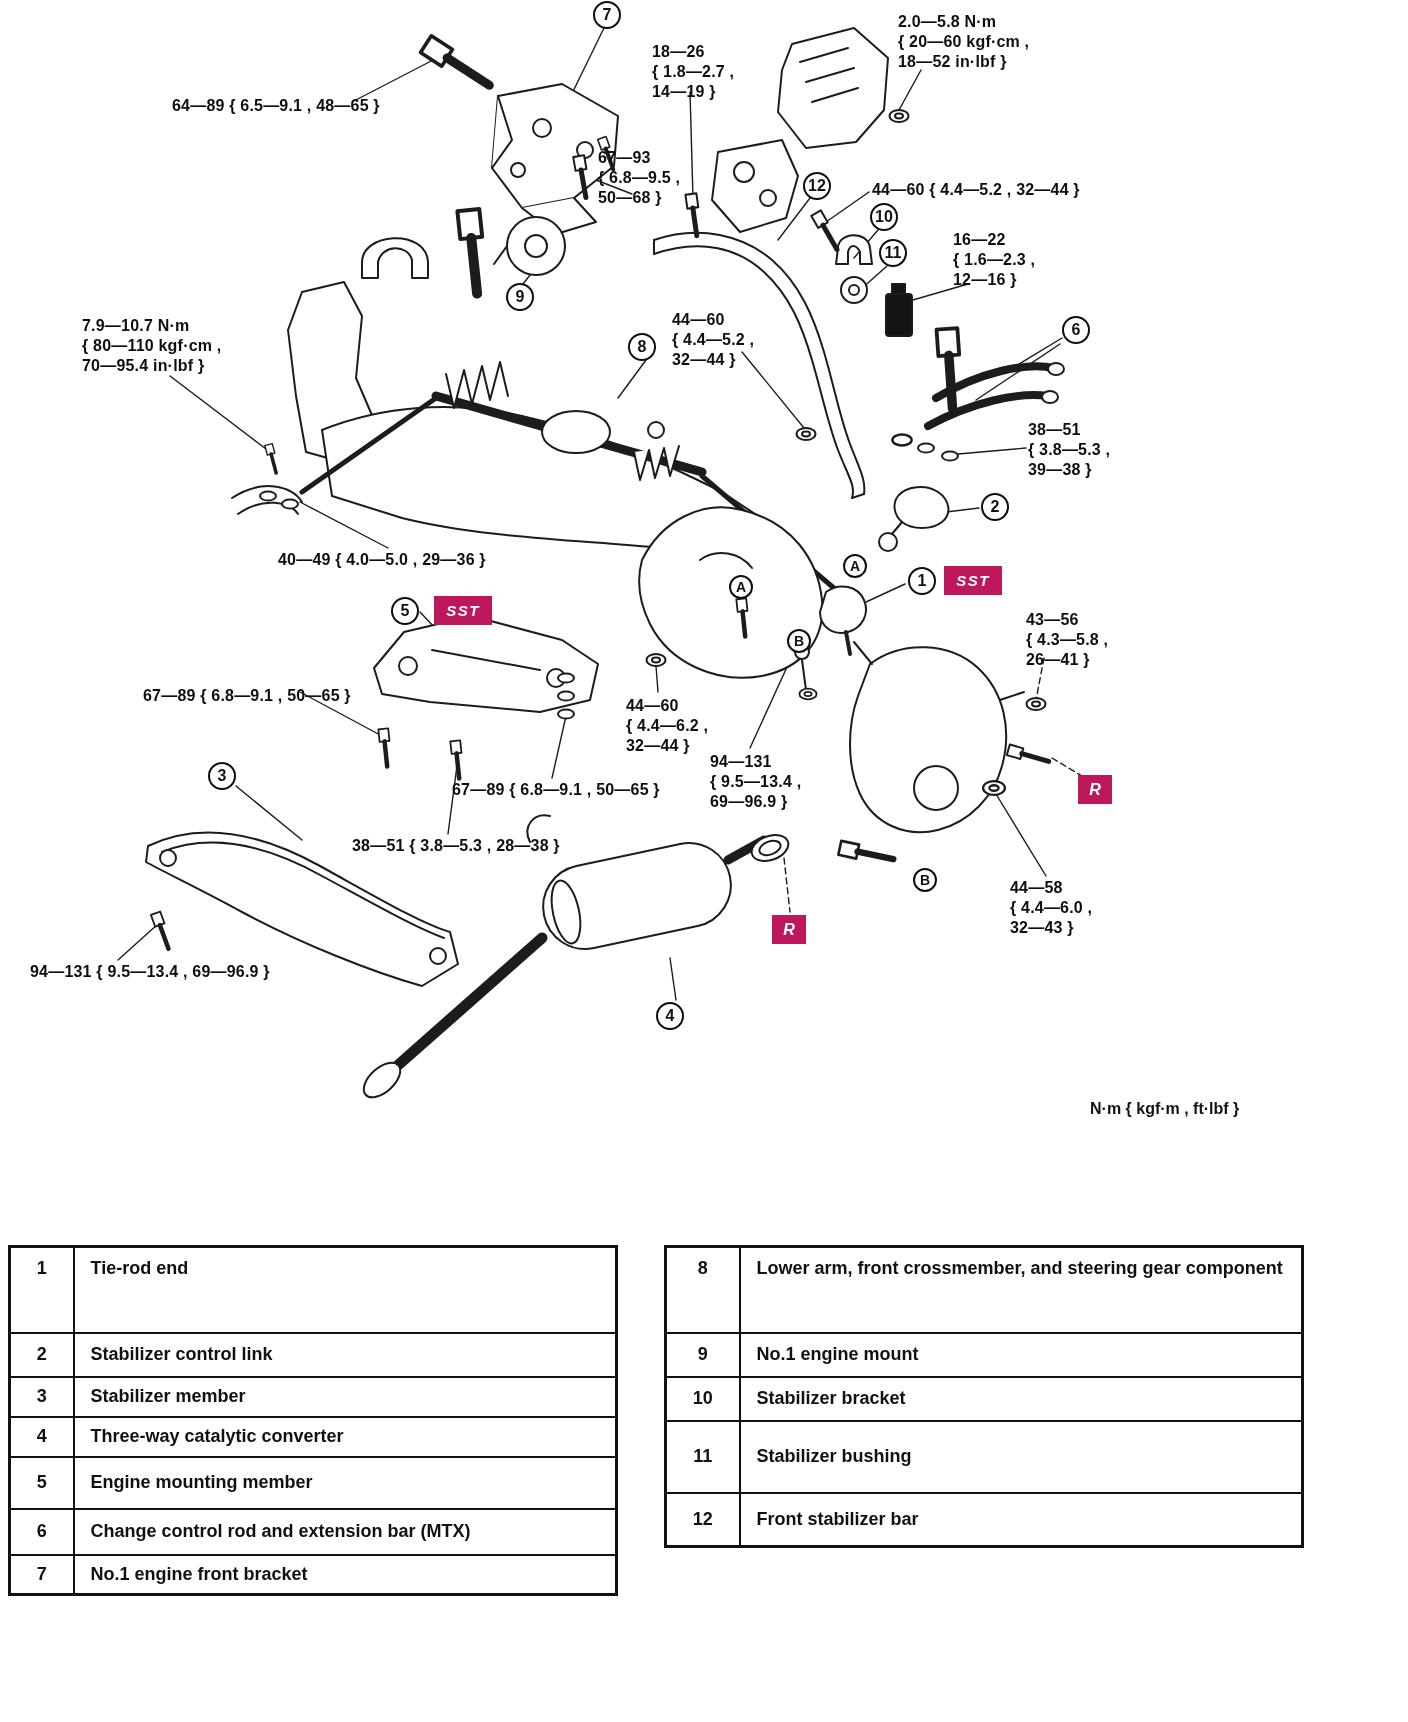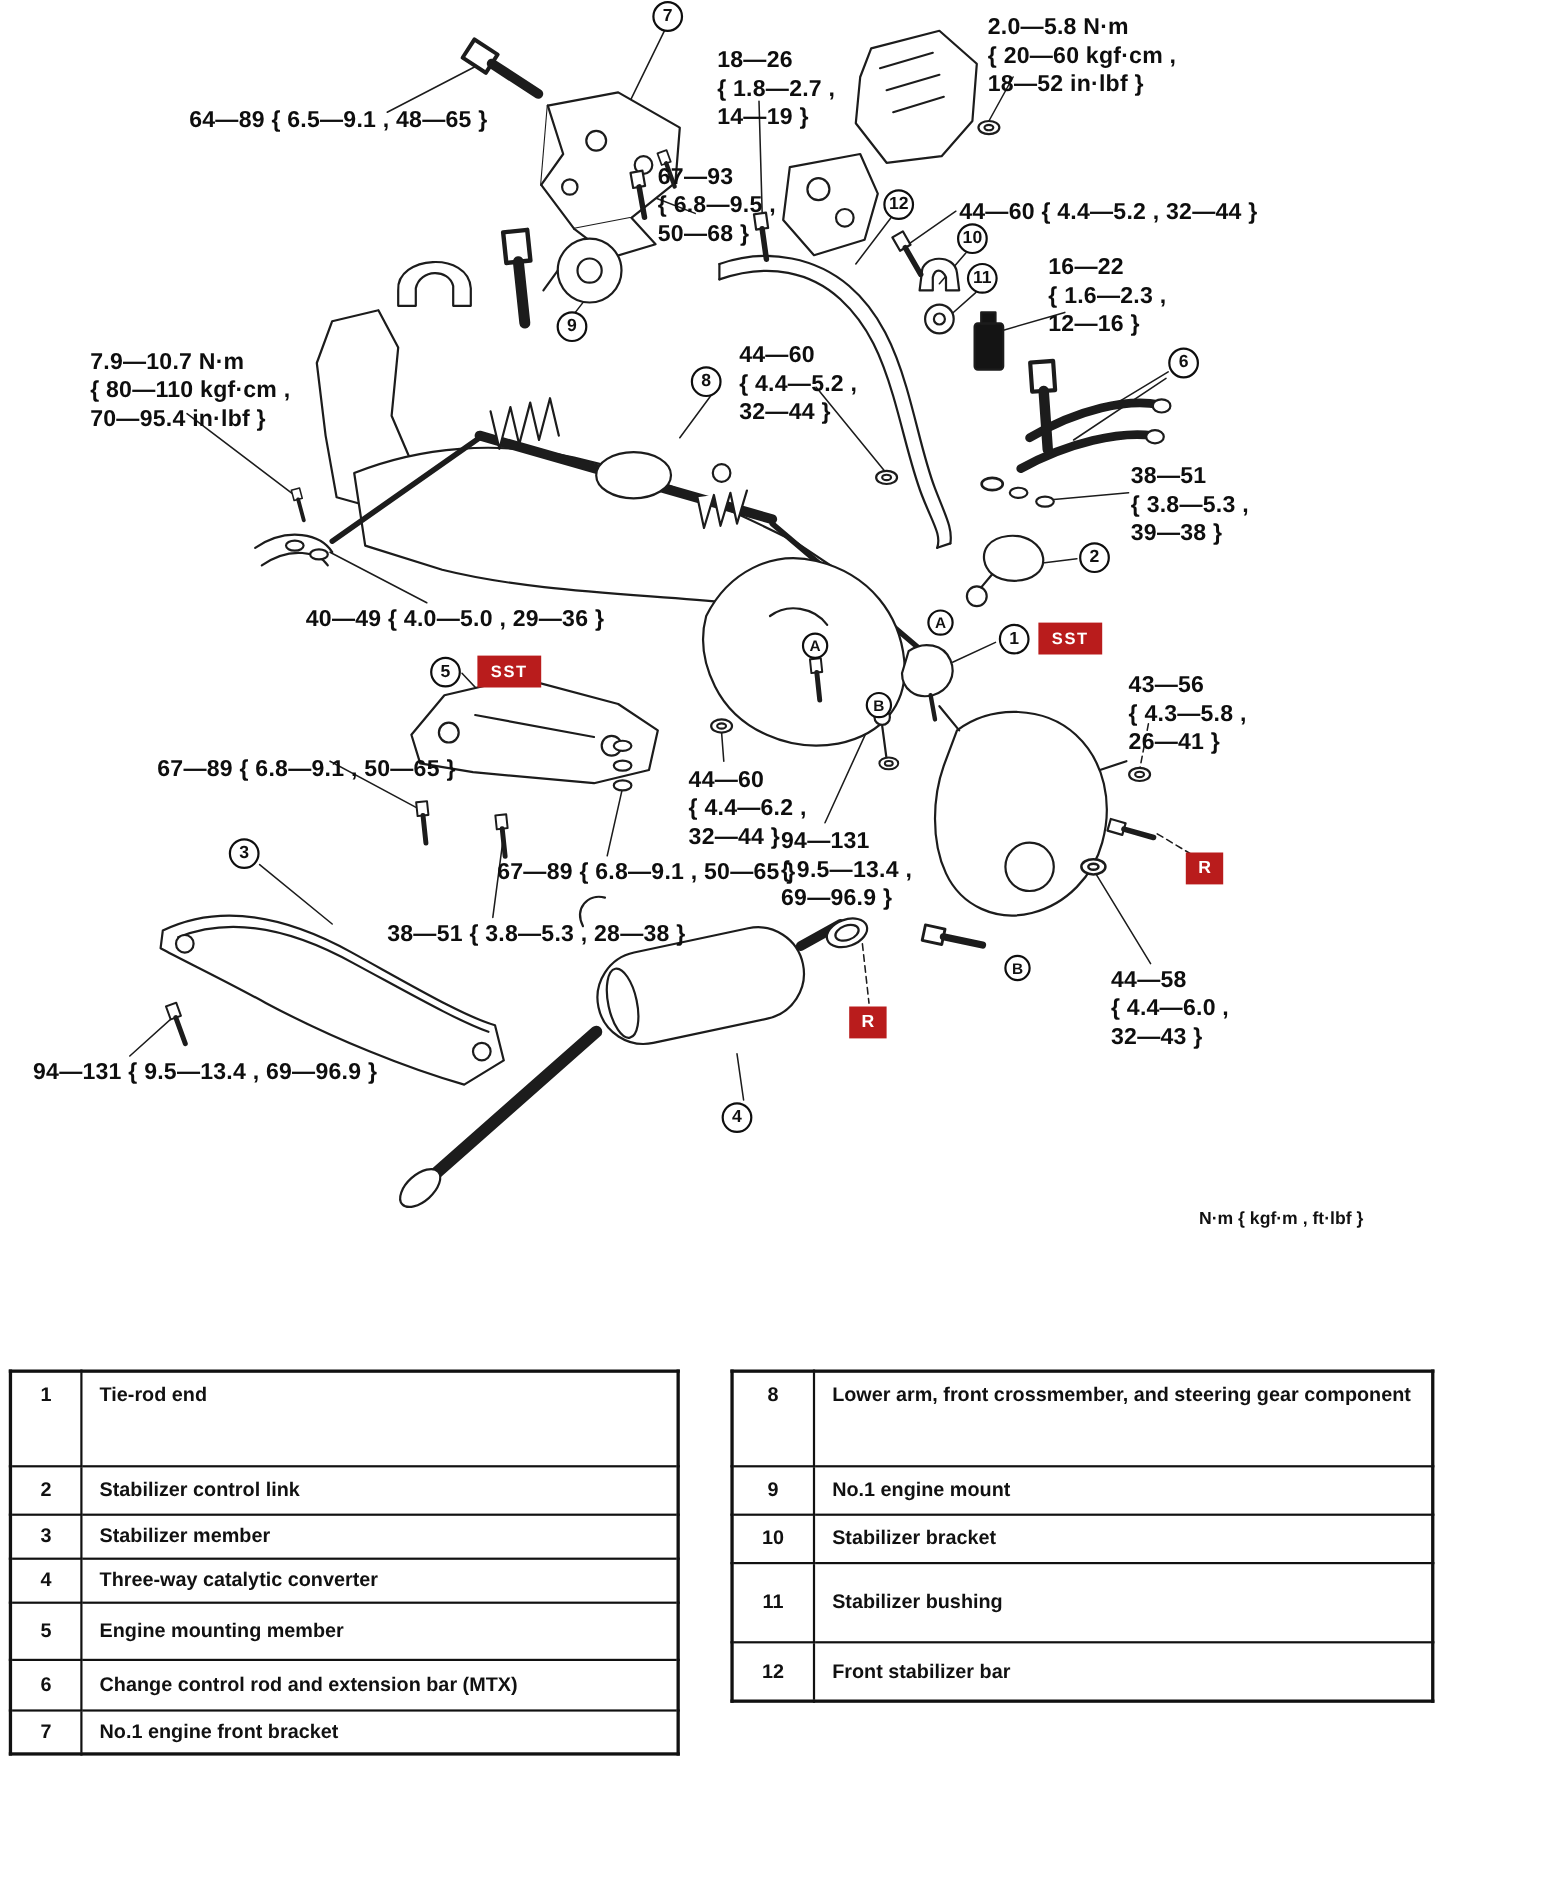--- a/index.html
+++ b/index.html
@@ -5,32 +5,32 @@
   * { margin:0; padding:0; box-sizing:border-box; }
   html,body { background:#ffffff; }
   body {
     width:1408px; height:1722px; position:relative;
     font-family:"Liberation Sans", sans-serif; color:#111;
     overflow:hidden;
   }
   .diagram { position:absolute; left:0; top:0; width:1408px; height:1230px; }
   .art { position:absolute; left:0; top:0; }
   .tlabel {
-    position:absolute; font-size:21px; font-weight:700; line-height:1.24;
+    position:absolute; font-size:16px; font-weight:700; line-height:1.24;
     white-space:pre-line; letter-spacing:.2px; color:#0e0e0e;
   }
   .callout {
     position:absolute; width:28px; height:28px; border:2.2px solid #0e0e0e;
     border-radius:50%; background:#fff; display:flex; align-items:center;
     justify-content:center; font-size:16px; font-weight:700;
   }
   .callout.small { width:24px; height:24px; font-size:14px; }
   .blackbox {
-    position:absolute; background:#b91c1c; color:#fff; font-weight:700;
-    display:flex; align-items:center; justify-content:center;
+    position:absolute; background:#be185d; color:#fff; font-weight:700;
+    display:flex; align-items:center; justify-content:center;font-style:italic;
   }
   .sst { width:58px; height:29px; font-size:15px; letter-spacing:1.5px; }
   .rbox { width:34px; height:29px; font-size:16px; }
   .units { position:absolute; font-size:16px; font-weight:700; }
   .legend-table {
     position:absolute; border-collapse:collapse; table-layout:fixed;
     border:3px solid #111; background:#fff;
   }
   .legend-table td {
     border:2px solid #111; font-size:18px; font-weight:700;

